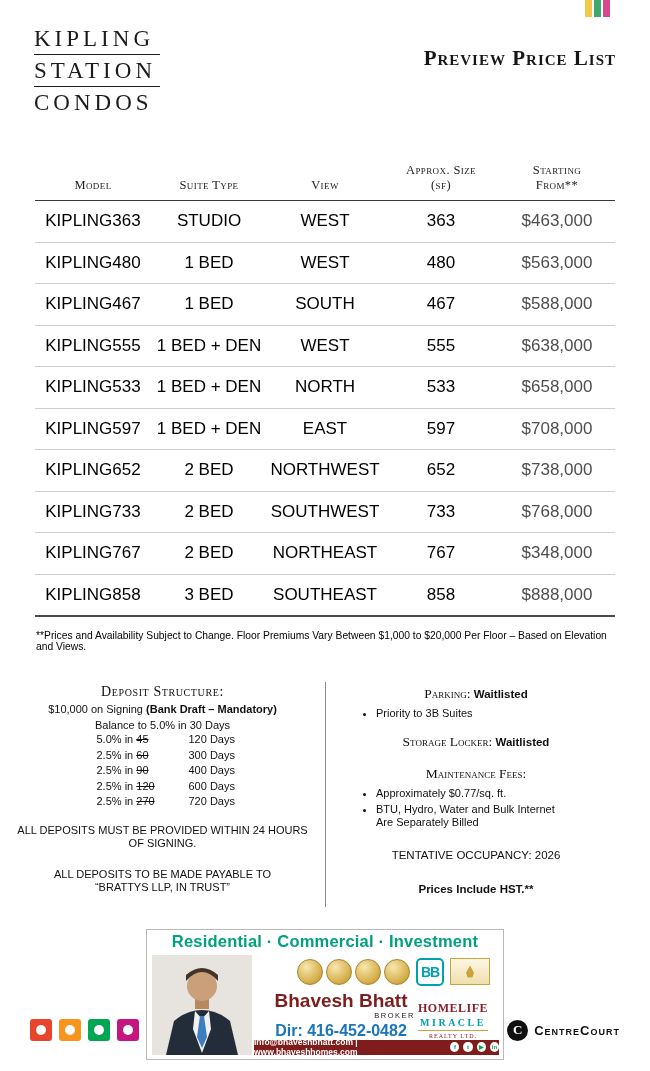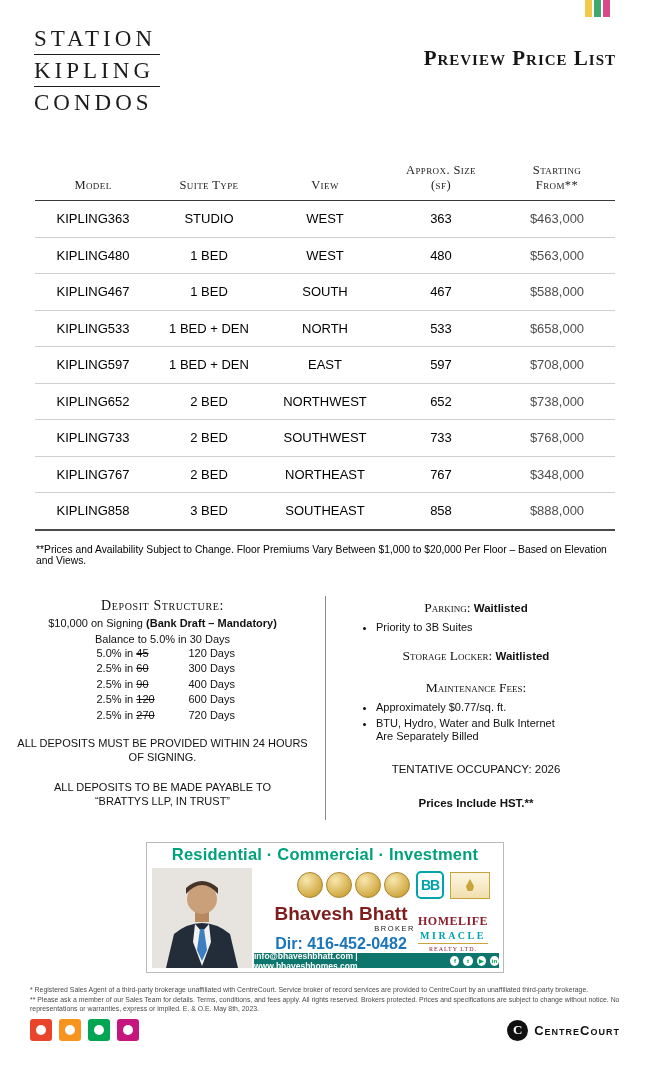--- a/index.html
+++ b/index.html
@@ -21,21 +21,21 @@
   .logo-line { padding:1px 0 4px; margin-bottom:3px; border-bottom:1px solid #1c1c1c; line-height:1; }
   .logo-line.last { border-bottom:none; }
   .doc-title { font-family:"Liberation Serif", serif; font-variant:small-caps; font-weight:bold; font-size:21px; letter-spacing:1px; margin-top:20px; color:#161616; }
 
   
   .price-table { width:580px; margin:42px auto 0; border-collapse:collapse; table-layout:fixed; }
   .price-table th { font-family:"Liberation Serif", serif; font-variant:small-caps; font-weight:normal; font-size:12.5px; letter-spacing:.4px; vertical-align:bottom; padding-bottom:7px; border-bottom:1px solid #3a3a3a; color:#222; text-align:center; }
   .hdr { display:inline-block; }
   .hdr.w-size { max-width:74px; }
   .hdr.w-price { max-width:66px; }
-  .price-table td { text-align:center; font-size:13px; padding:10px 0 10.5px; border-bottom:1px solid #cfcfcf; color:#000; }
+  .price-table td { text-align:center; font-size:17px; padding:10px 0 10.5px; border-bottom:1px solid #cfcfcf; color:#000; }
   .price-table tr:last-child td { border-bottom:2px solid #4a4a4a; }
   .price-table td.price { color:#4e4e4e; }
   .footnote { margin:13px 36px 0; font-size:10.3px; color:#000; }
 
   
   .info { display:flex; align-items:stretch; margin-top:30px; }
   .info-left { width:326px; border-right:1px solid #8a8a8a; text-align:center; padding:2px 8px 12px; }
   .info-right { flex:1; text-align:center; padding:2px 40px 0 16px; }
   .sc-head { font-family:"Liberation Serif", serif; font-variant:small-caps; font-size:14px; letter-spacing:.6px; color:#111; }
   .dep-line { font-size:11px; margin-top:2px; line-height:14px; }
@@ -67,21 +67,21 @@
   .seal { width:40px; height:27px; border:1px solid #c9a43c; background:linear-gradient(#fdf6e2,#f0dfae); display:flex; align-items:center; justify-content:center; margin-left:3px; }
   .flame { width:8px; height:12px; background:#c9a43c; clip-path:polygon(50% 0, 100% 60%, 80% 100%, 20% 100%, 0 60%); }
   .who { position:absolute; left:102px; top:61px; width:184px; text-align:center; }
   .b-name { font-size:19px; font-weight:bold; color:#7f1d1d; line-height:20px; }
   .b-role { font-size:7.5px; letter-spacing:1.5px; color:#222; text-align:right; padding-right:18px; }
   .b-phone { font-size:16px; font-weight:bold; color:#1b75bb; margin-top:2px; }
   .hl { position:absolute; right:6px; top:71px; width:88px; text-align:center; font-family:"Liberation Serif", serif; }
   .hl-1 { font-size:12px; font-weight:bold; color:#8a1f2d; letter-spacing:.5px; }
   .hl-2 { font-size:10px; font-weight:bold; color:#00a3ad; letter-spacing:2.5px; margin-top:1px; }
   .hl-3 { font-size:6px; color:#8a1f2d; letter-spacing:1px; margin:2px auto 0; border-top:1px solid #c9a43c; padding-top:2px; width:70px; }
-  .contact-bar { position:absolute; left:107px; right:4px; bottom:4px; height:15px; background:#0f766e; color:#fff; display:flex; align-items:center; justify-content:center; gap:4px; font-size:8.5px; font-weight:bold; }
+  .contact-bar { position:absolute; left:107px; right:4px; bottom:4px; height:15px; background:#7f1d1d; color:#fff; display:flex; align-items:center; justify-content:center; gap:4px; font-size:8.5px; font-weight:bold; }
   .soc { width:10px; height:10px; border-radius:50%; background:#fff; color:#00a651; font-size:6px; font-weight:bold; display:flex; align-items:center; justify-content:center; line-height:1; }
 
   
   .legal { margin:12px 30px 0; font-size:6.9px; color:#4a4a4a; line-height:9.6px; }
 
   
   .bottom { position:absolute; left:30px; right:30px; bottom:30px; display:flex; justify-content:space-between; align-items:center; }
   .badges-left { display:flex; gap:7px; }
   .fb-badge { width:22px; height:22px; border-radius:3px; display:flex; align-items:center; justify-content:center; }
   .fb-badge .dot { width:10px; height:10px; background:#fff; border-radius:50%; }
@@ -96,22 +96,22 @@
 <div class="page">
 
   <div class="stripes">
     <div class="stripe s1"></div>
     <div class="stripe s2"></div>
     <div class="stripe s3"></div>
   </div>
 
   <div class="header">
     <div class="logo">
+      <div class="logo-line">KIPLING</div>
       <div class="logo-line">STATION</div>
-      <div class="logo-line">KIPLING</div>
       <div class="logo-line last">CONDOS</div>
     </div>
     <div class="doc-title">Preview Price List</div>
   </div>
 
   <table class="price-table">
     <thead>
       <tr>
         <th><span class="hdr">Model</span></th>
         <th><span class="hdr">Suite Type</span></th>
@@ -139,20 +139,27 @@
         </tr>
 
         <tr>
           <td>KIPLING467</td>
           <td>1 BED</td>
           <td>SOUTH</td>
           <td>467</td>
           <td class="price">$588,000</td>
         </tr>
 
+        <tr>
+          <td>KIPLING555</td>
+          <td>1 BED + DEN</td>
+          <td>WEST</td>
+          <td>555</td>
+          <td class="price">$638,000</td>
+        </tr>
 
         <tr>
           <td>KIPLING533</td>
           <td>1 BED + DEN</td>
           <td>NORTH</td>
           <td>533</td>
           <td class="price">$658,000</td>
         </tr>
 
         <tr>

